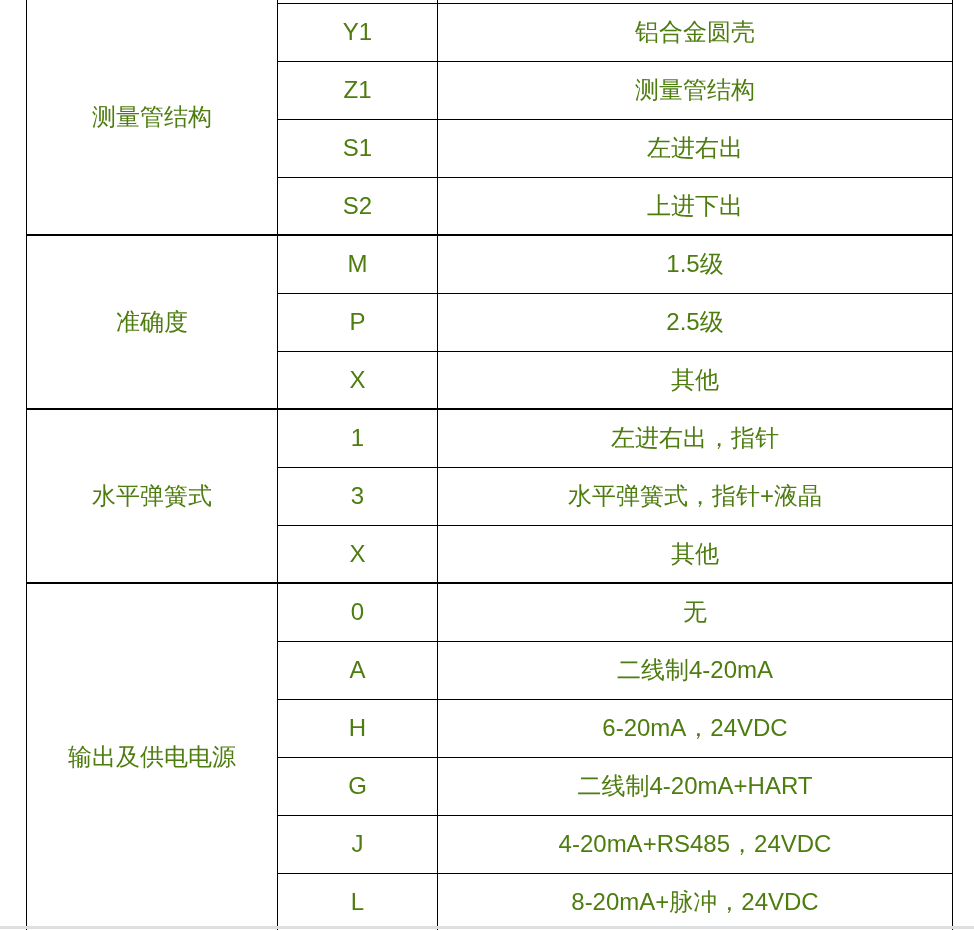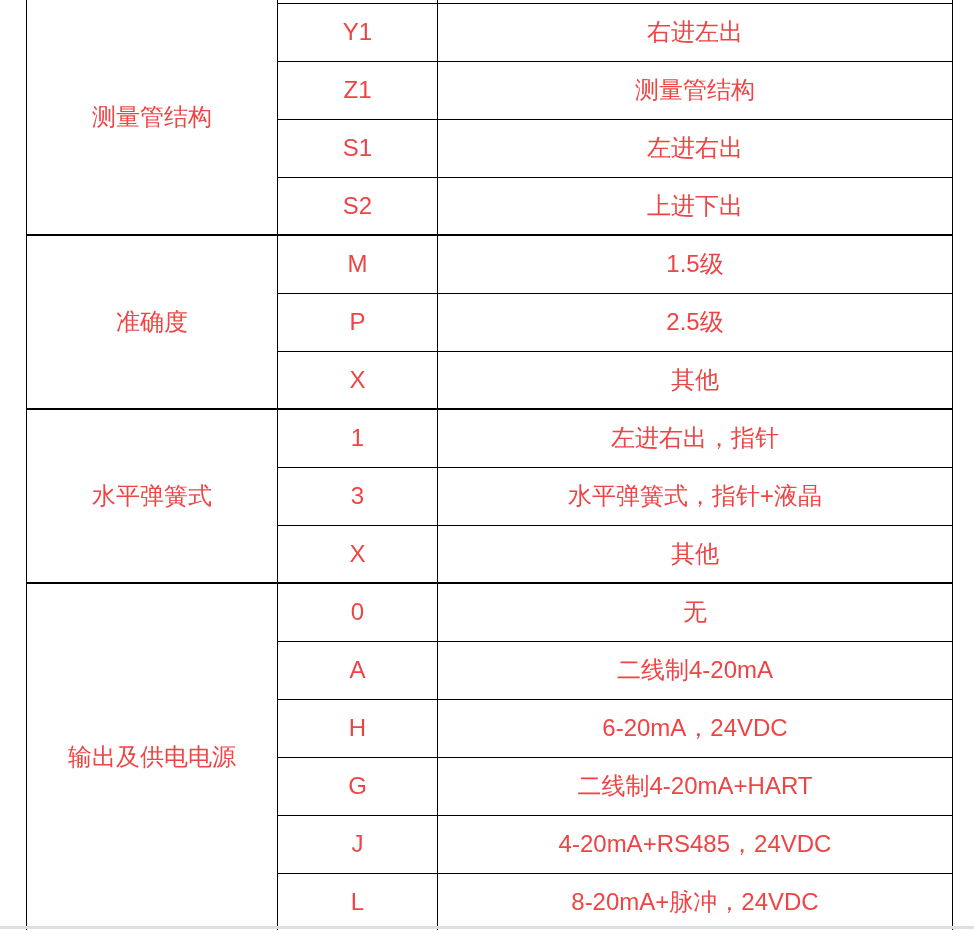--- a/index.html
+++ b/index.html
@@ -28,21 +28,21 @@
     width: 926px;
   }
   col.c-cat  { width: 251px; }
   col.c-code { width: 160px; }
   col.c-desc { width: 515px; }
 
   table.spec td {
     border: 1px solid #000000;
     text-align: center;
     vertical-align: middle;
-    color: #ef4444;
+    color: #4d7c0f;
     font-size: 24px;
     line-height: 1.35;
     padding: 0;
     overflow: hidden;
     white-space: nowrap;
   }
   tr.row { height: 58px; }
   tr.phantom { height: 3px; }
   tr.phantom td.ph { border-top: none; }
 
@@ -84,21 +84,21 @@
 
         <tr class="phantom">
           <td class="cat cat-first" rowspan="5">
             <span>测量管结构</span>
           </td>
           <td class="ph"></td>
           <td class="ph desc"></td>
         </tr>
         <tr class="row">
           <td class="code">Y1</td>
-          <td class="desc">右进左出</td>
+          <td class="desc">铝合金圆壳</td>
         </tr>
         <tr class="row">
           <td class="code">Z1</td>
           <td class="desc">测量管结构</td>
         </tr>
         <tr class="row">
           <td class="code">S1</td>
           <td class="desc">左进右出</td>
         </tr>
         <tr class="row">

